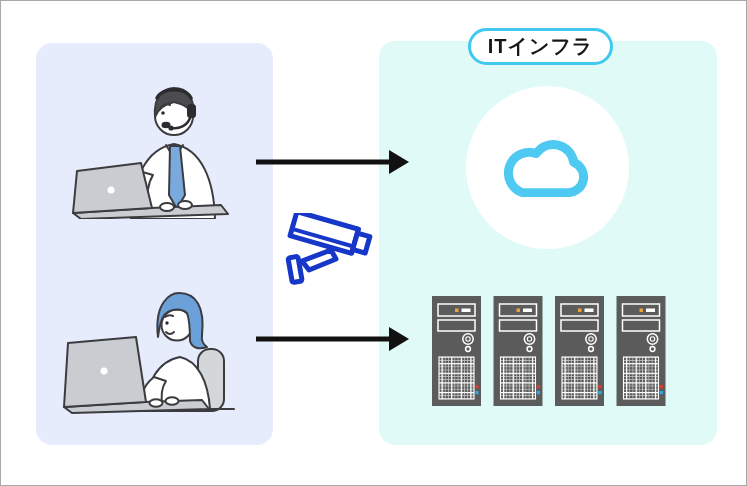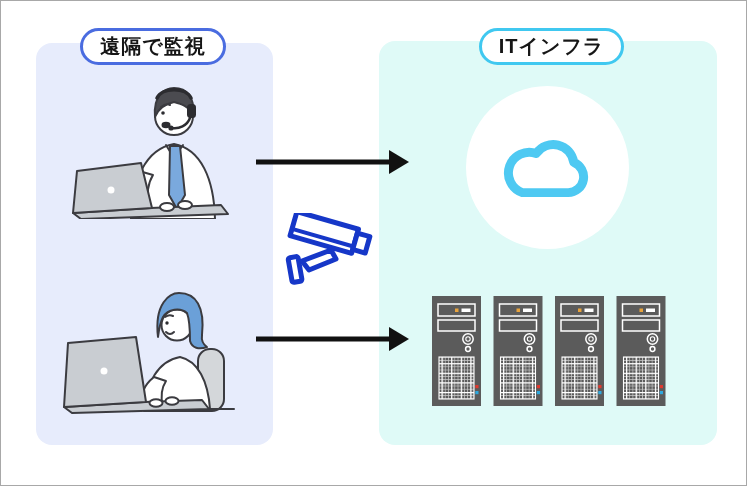--- a/index.html
+++ b/index.html
@@ -17,21 +17,21 @@
   .panel-left  { left:35px;  top:42px; width:237px; height:402px; background:var(--left-panel-bg,#e7ecfc); }
   .panel-right { left:378px; top:40px; width:338px; height:404px; background:var(--right-panel-bg,#dffaf7); }
 
   .pill {
     position:absolute; top:27px; height:37px; background:#fff;
     border-radius:20px; display:flex; align-items:center; justify-content:center;
     font-weight:bold; font-size:20px; color:var(--label-text,#161616);
     letter-spacing:1px; z-index:5;
   }
   .pill-left  { left:79px;  width:146px; border:3px solid var(--left-pill-border,#4a6ce0); }
-  .pill-right { left:478px; width:145px; border:3px solid var(--right-pill-border,#40c8f0); }
+  .pill-right { left:467px; width:145px; border:3px solid var(--right-pill-border,#40c8f0); }
 
   .cloud-circle {
     position:absolute; left:465px; top:85px; width:163px; height:163px;
     border-radius:50%; background:var(--cloud-circle-bg,#ffffff);
     display:flex; align-items:center; justify-content:center;
   }
   .cloud-shape { stroke:var(--cloud-stroke,#4ec9f2); fill:#fff; stroke-width:8; stroke-linejoin:round; stroke-linecap:round; }
 
   .overlay { position:absolute; left:0; top:0; width:747px; height:486px; pointer-events:none; }
   .arrow-line { stroke:var(--arrow,#111111); stroke-width:5; }
@@ -63,23 +63,20 @@
   .nofill { fill:none; }
 </style>
 </head>
 <body>
 
 <div class="stage">
 
   <div class="panel panel-left"></div>
   <div class="panel panel-right"></div>
 
-  <div class="pill pill-left">
-    <span>遠隔で監視</span>
-  </div>
   <div class="pill pill-right">
     <span>ITインフラ</span>
   </div>
 
   <svg class="man" width="170" height="136" viewBox="0 0 170 136">
     <g>
       <path class="ink fill-w" d="M60 136 C61 98 74 66 103 61 C130 66 143 96 144 136 Z"></path>
       <path class="ink nofill" d="M95 62 L103 75 L112 62"></path>
       <path class="ink fill-tie" d="M99 63 L109 63 L114 112 L106 126 L98 112 Z"></path>
       <path class="ink fill-w" d="M68 88 C56 98 50 110 55 122 C62 127 72 127 78 123 C75 112 77 100 82 92 Z"></path>

